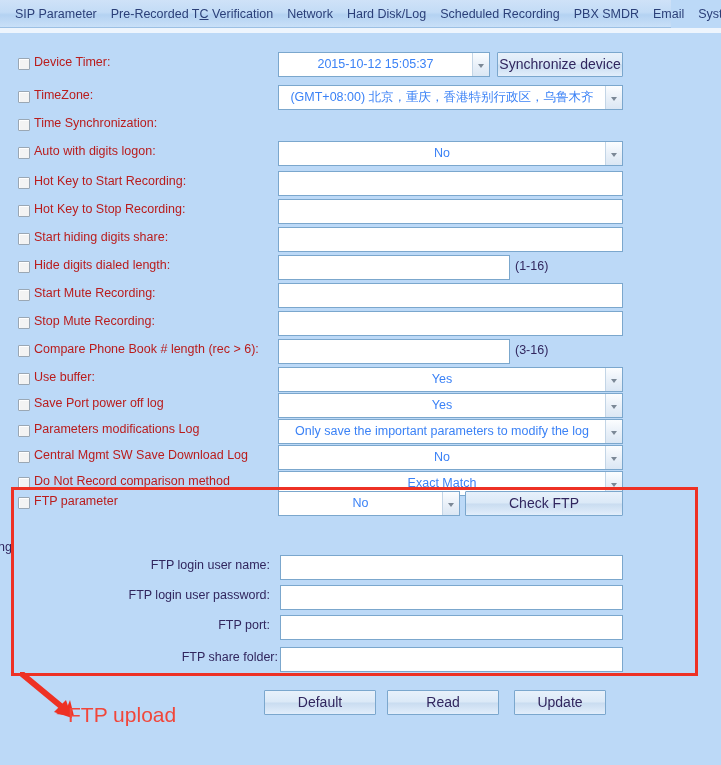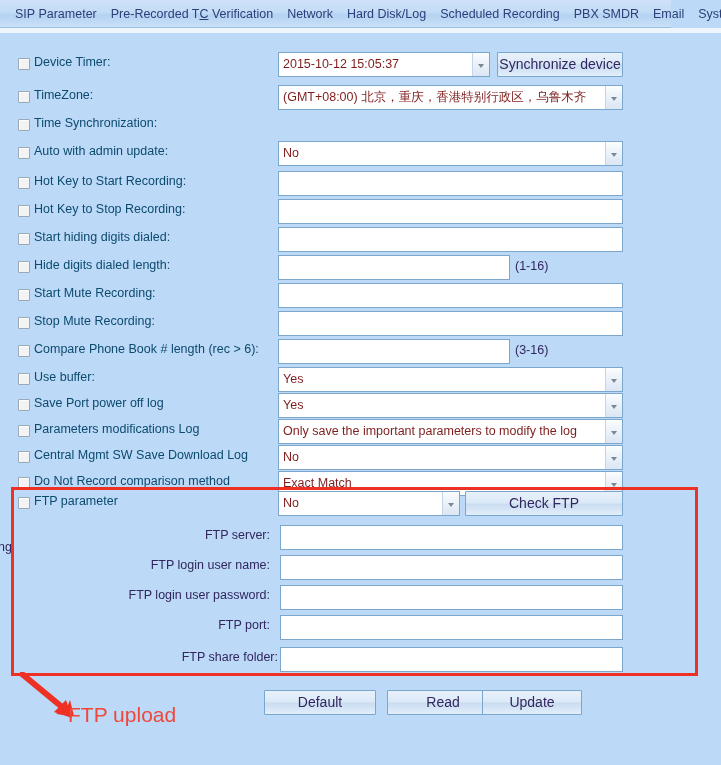--- a/index.html
+++ b/index.html
@@ -71,21 +71,21 @@
     border: 1px solid #9aa7b4;
     box-sizing: border-box;
     border-radius: 1px;
     box-shadow: inset 1px 1px 0 #ffffff;
   }
   .lbl {
     position: absolute;
     left: 34px;
     top: 3px;
     font-size: 12.5px;
-    color: #0c4a6e;
+    color: #b91c1c;
     white-space: nowrap;
   }
   .lbl-right {
     position: absolute;
     top: 3px;
     right: 0;
     font-size: 12.5px;
     color: #31265e;
     white-space: nowrap;
     text-align: right;
@@ -114,25 +114,26 @@
     height: 25px;
     background: #ffffff;
     border: 1px solid #7ba7cd;
     box-sizing: border-box;
     display: flex;
     align-items: stretch;
   }
   .sel .selval {
     flex: 1 1 auto;
     font-size: 12.5px;
-    color: #7f1d1d;
+    color: #3b82f6;
     padding: 0 4px;
     line-height: 23px;
     white-space: nowrap;
     overflow: hidden;
+    text-align: center;
   }
   .sel .arrowbtn {
     flex: 0 0 17px;
     width: 17px;
     background: linear-gradient(to bottom, #fbfdff 0%, #eaf1f9 50%, #dbe7f4 100%);
     border-left: 1px solid #c3d5e6;
     box-sizing: border-box;
     position: relative;
   }
   .sel .arrowbtn::after {
@@ -243,42 +244,42 @@
     </div>
   </div>
 
   <div class="row" style="top:80px;">
     <span class="cbx"></span>
     <span class="lbl">Time Synchronization:</span>
   </div>
 
   <div class="row" style="top:108px;">
     <span class="cbx"></span>
-    <span class="lbl">Auto with admin update:</span>
+    <span class="lbl">Auto with digits logon:</span>
     <div class="sel" style="left:278px; width:345px;">
       <span class="selval">No</span>
       <span class="arrowbtn"></span>
     </div>
   </div>
 
   <div class="row" style="top:138px;">
     <span class="cbx"></span>
     <span class="lbl">Hot Key to Start Recording:</span>
     <input class="txt" type="text" style="left: 278px; width: 345px;" value="">
   </div>
 
   <div class="row" style="top:166px;">
     <span class="cbx"></span>
     <span class="lbl">Hot Key to Stop Recording:</span>
     <input class="txt" type="text" style="left: 278px; width: 345px;" value="">
   </div>
 
   <div class="row" style="top:194px;">
     <span class="cbx"></span>
-    <span class="lbl">Start hiding digits dialed:</span>
+    <span class="lbl">Start hiding digits share:</span>
     <input class="txt" type="text" style="left: 278px; width: 345px;" value="">
   </div>
 
   <div class="row" style="top:222px;padding-left:8px;">
     <span class="cbx"></span>
     <span class="lbl">Hide digits dialed length:</span>
     <input class="txt" type="text" style="left: 278px; width: 232px;" value="">
     <span class="hint" style="left:515px;">(1-16)</span>
   </div>
 
@@ -349,24 +350,20 @@
   <div class="row" style="top:458px;">
     <span class="cbx"></span>
     <span class="lbl">FTP parameter</span>
     <div class="sel" style="left:278px; width:182px;">
       <span class="selval">No</span>
       <span class="arrowbtn"></span>
     </div>
     <div class="btn" style="left:465px; width:158px;">Check FTP</div>
   </div>
 
-  <div class="row" style="top:492px;">
-    <span class="lbl-right" style="width:270px; left:0;">FTP server:</span>
-    <input class="txt" type="text" style="left: 280px; width: 343px;" value="">
-  </div>
 
   <div class="row" style="top:522px;">
     <span class="lbl-right" style="width:270px; left:0;">FTP login user name:</span>
     <input class="txt" type="text" style="left: 280px; width: 343px;" value="">
   </div>
 
   <div class="row" style="top:552px;padding-left:28px;">
     <span class="lbl-right" style="width:270px; left:0;">FTP login user password:</span>
     <input class="txt" type="text" style="left: 280px; width: 343px;" value="">
   </div>
@@ -376,21 +373,21 @@
     <input class="txt" type="text" style="left: 280px; width: 343px;" value="">
   </div>
 
   <div class="row" style="top:614px;">
     <span class="lbl-right" style="width:270px; left:8px;">FTP share folder:</span>
     <input class="txt" type="text" style="left: 280px; width: 343px;" value="">
   </div>
 
   <div class="btn" style="left:264px; top:657px; width:112px;">Default</div>
   <div class="btn" style="left:387px; top:657px; width:112px;">Read</div>
-  <div class="btn" style="left:482px; top:657px; width:100px;">Update</div>
+  <div class="btn" style="left:514px; top:657px; width:92px;">Update</div>
 
 </div>
 
 <span class="cutoff">ng</span>
 
 <div class="ftpbox"></div>
 
 <svg class="anno-arrow" viewBox="0 0 120 60">
   <path d="M2 2 L46 38 L50 28 L54 44 L36 42 L44 38 Z" fill="#ee3124"></path>
   <path d="M2 2 L48 40" stroke="#ee3124" stroke-width="6" stroke-linecap="round" fill="none"></path>

